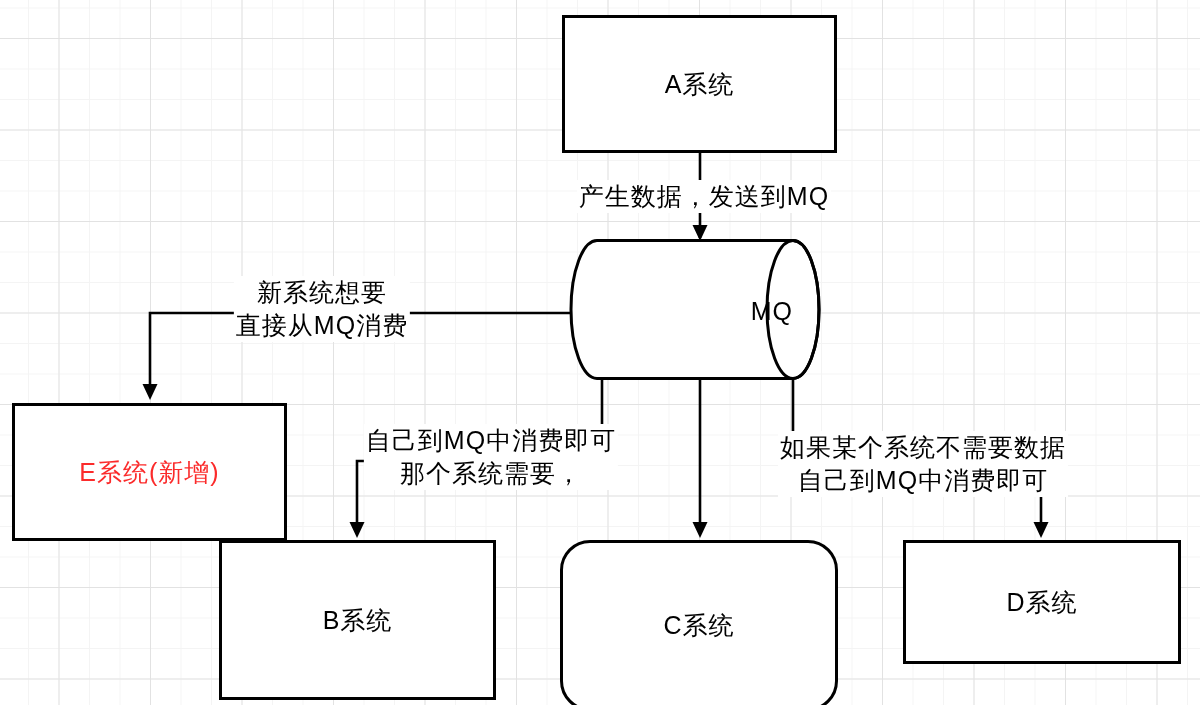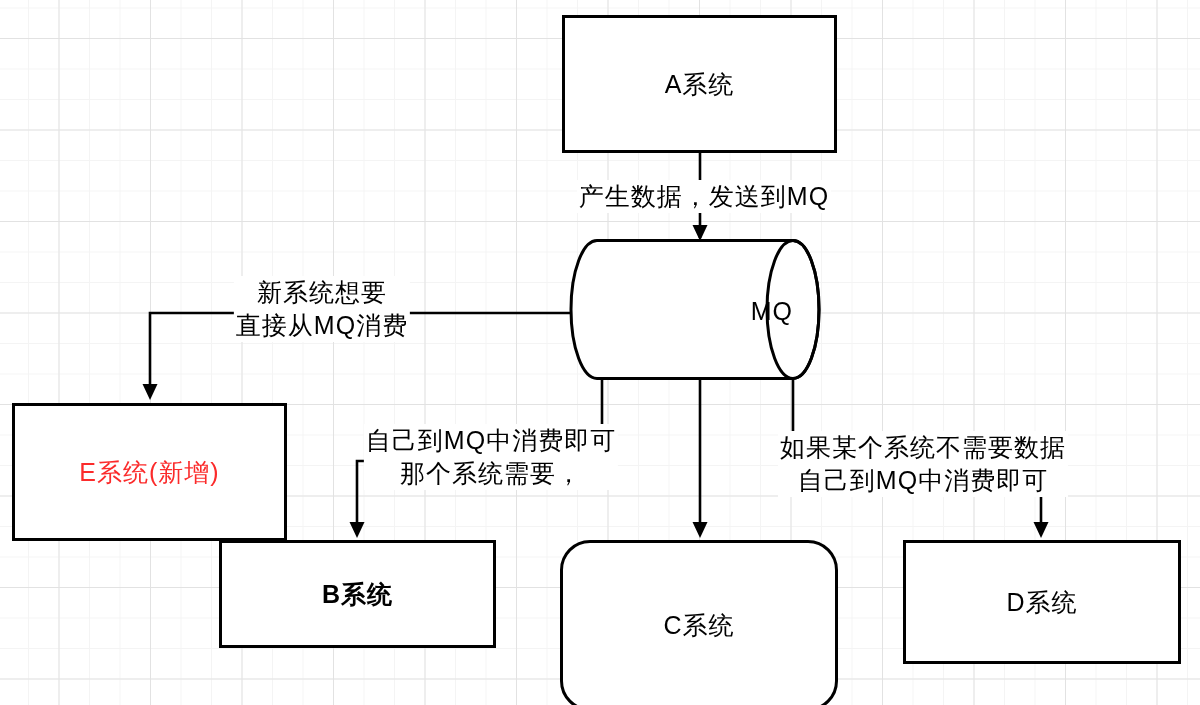--- a/index.html
+++ b/index.html
@@ -20,21 +20,21 @@
   }
   svg.layer{position:absolute;left:0;top:0;z-index:1;}
   .node{
     position:absolute;z-index:2;
     background:#fff;border:3px solid #000;box-sizing:border-box;
     display:flex;align-items:center;justify-content:center;
     font-size:25px;letter-spacing:1px;
   }
   .node-a{left:562px;top:15px;width:275px;height:138px;}
   .node-e{left:12px;top:403px;width:275px;height:138px;color:#fb2b2b;}
-  .node-b{left:219px;top:540px;width:277px;height:108px;font-weight:bold;}
+  .node-b{left:219px;top:540px;width:277px;height:160px;}
   .node-c{left:560px;top:540px;width:278px;height:171px;border-radius:30px;}
   .node-d{left:903px;top:540px;width:278px;height:124px;}
   .mq-label{
     position:absolute;z-index:2;left:597px;top:297px;width:196px;
     text-align:right;font-size:25px;letter-spacing:1px;
   }
   .edge-label{
     position:absolute;z-index:3;
     transform:translateX(-50%);
     background:#fff;

